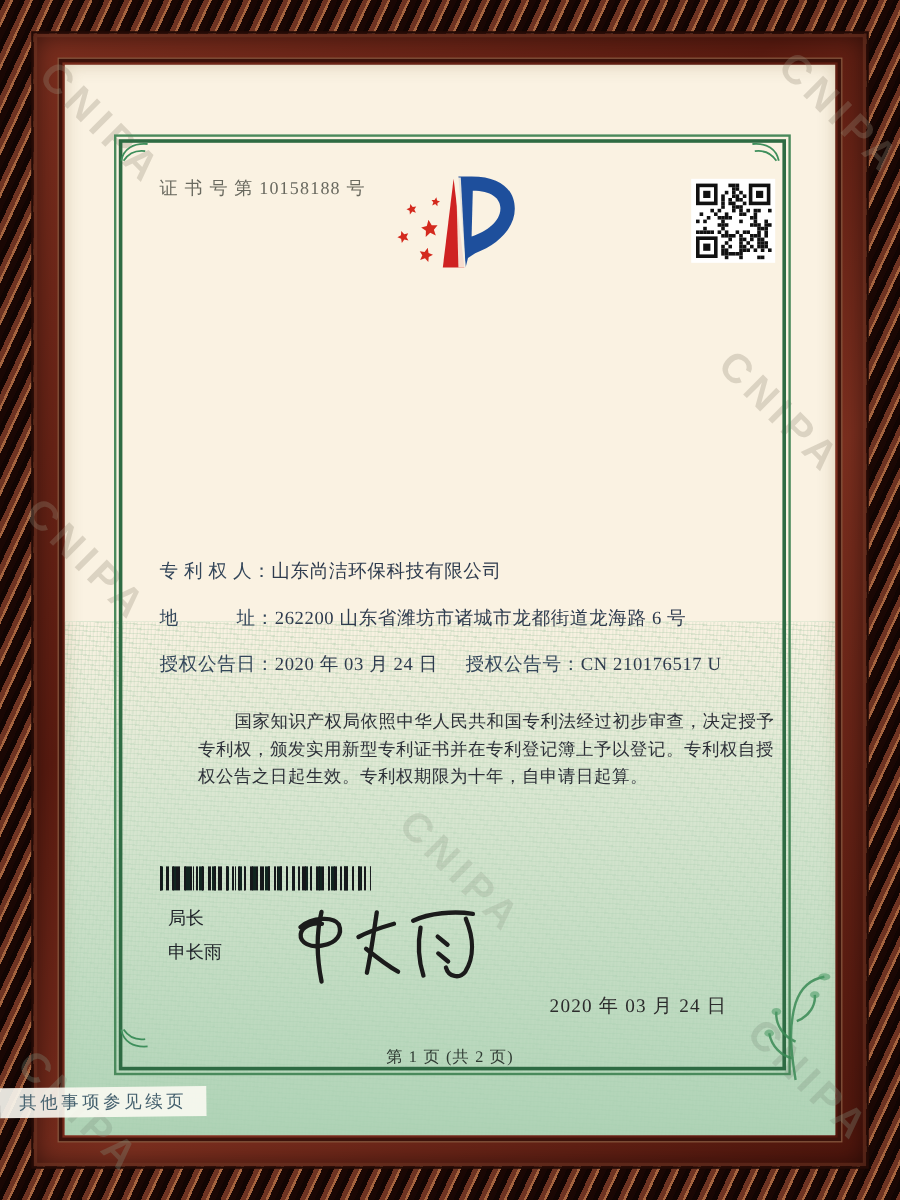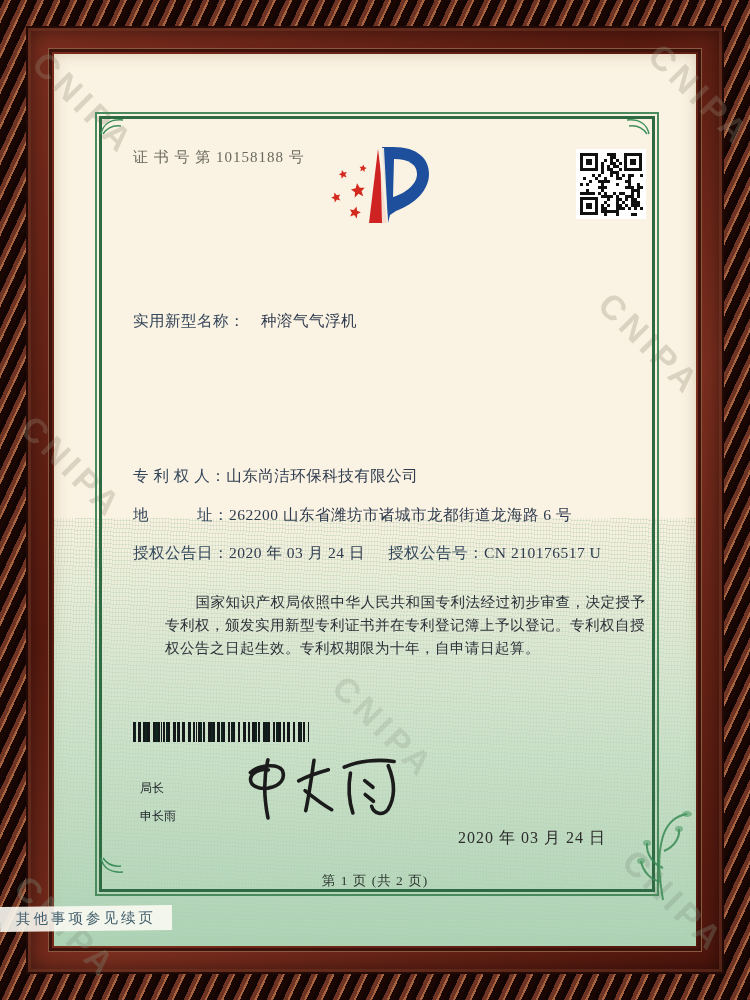--- a/index.html
+++ b/index.html
@@ -41,21 +41,21 @@
 
   .body-text{position:absolute;left:133px;width:494px;top:591px;color:#2c3038;margin-left:32px;}
   .body-text p{margin:0;text-indent:2.1em;font-size:14.5px;line-height:23px;letter-spacing:.5px;}
 
   .barcode{position:absolute;left:133px;top:722px;width:176px;height:20px;
     background:
       repeating-linear-gradient(90deg,#15181b 0 2px,transparent 2px 5px),
       repeating-linear-gradient(90deg,#15181b 0 1px,transparent 1px 7px),
       repeating-linear-gradient(90deg,#10241f 0 3px,transparent 3px 11px);}
 
-  .bureau{position:absolute;left:140px;top:774px;font-size:12px;color:#20242a;line-height:28px;}
+  .bureau{position:absolute;left:140px;top:752px;font-size:15px;color:#20242a;line-height:28px;}
   .signature{position:absolute;left:233px;top:750px;transform:rotate(-2deg);}
   .issue-date{position:absolute;left:458px;top:828px;font-size:16px;letter-spacing:1px;color:#2c2c2c;}
   .page-info{position:absolute;left:0;right:0;top:872px;text-align:center;font-size:13.5px;color:#2f3b33;letter-spacing:1px;}
   .footer-note{position:absolute;left:0;right:0;top:906px;}
   .footer-note span{display:inline-block;background:rgba(251,250,242,.9);padding:3px 16px;
       font-size:14.5px;color:#44606e;letter-spacing:3px;transform:rotate(-.6deg);}
 
   
   .qr{position:absolute;left:578px;top:151px;width:66px;height:66px;background:#fff;box-shadow:0 0 0 2px #fff;}
   .qr i{position:absolute;background:#111;}
@@ -255,23 +255,20 @@
       <i style="left: 32px; top: 59px; width: 3px; height: 3px;"></i>
       <i style="left: 35px; top: 59px; width: 3px; height: 3px;"></i>
       <i style="left: 38px; top: 59px; width: 3px; height: 3px;"></i>
       <i style="left: 26px; top: 62px; width: 3px; height: 3px;"></i>
       <i style="left: 38px; top: 62px; width: 3px; height: 3px;"></i>
       <i style="left: 53px; top: 62px; width: 3px; height: 3px;"></i>
       <i style="left: 56px; top: 62px; width: 3px; height: 3px;"></i>
     </div>
 
 
-  <div class="frow" style="top:311px">
-    <span class="flabel">实用新型名称：</span><span class="fvalue">　种溶气气浮机</span>
-  </div>
   <div class="frow" style="top:466px">
     <span class="flabel">专 利 权 人：</span><span class="fvalue">山东尚洁环保科技有限公司</span>
   </div>
   <div class="frow" style="top:505px">
     <span class="flabel">地　　　址：</span><span class="fvalue">262200 山东省潍坊市诸城市龙都街道龙海路 6 号</span>
   </div>
   <div class="frow" style="top:543px">
     <span class="flabel">授权公告日：</span><span class="fvalue">2020 年 03 月 24 日</span>
     <span class="grant-no-group">
       <span class="flabel">授权公告号：</span><span class="fvalue">CN 210176517 U</span>

